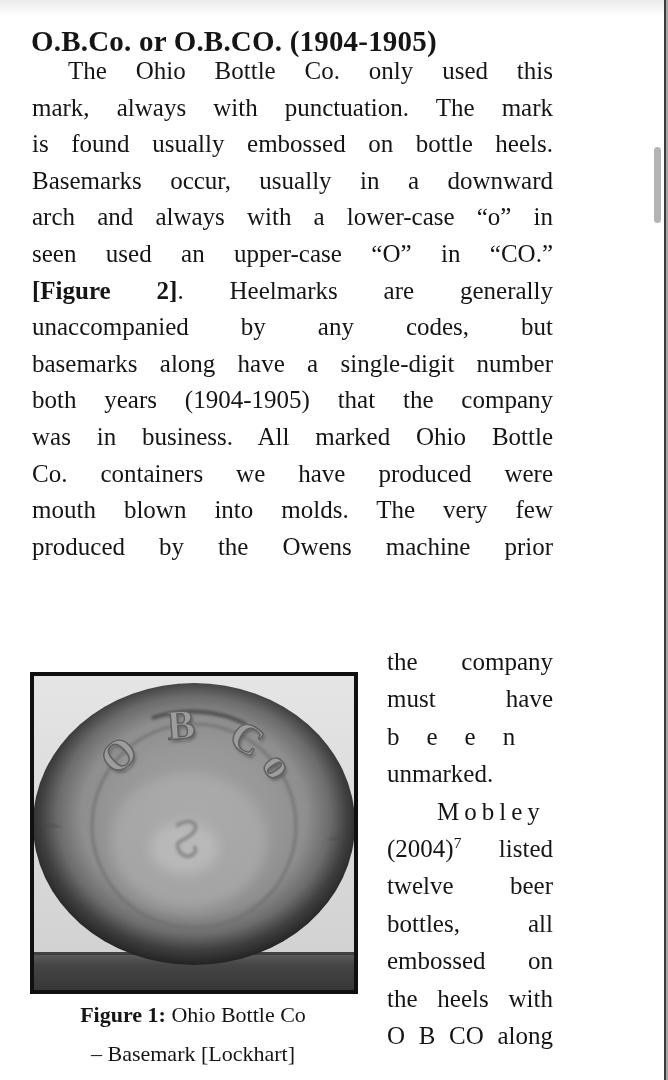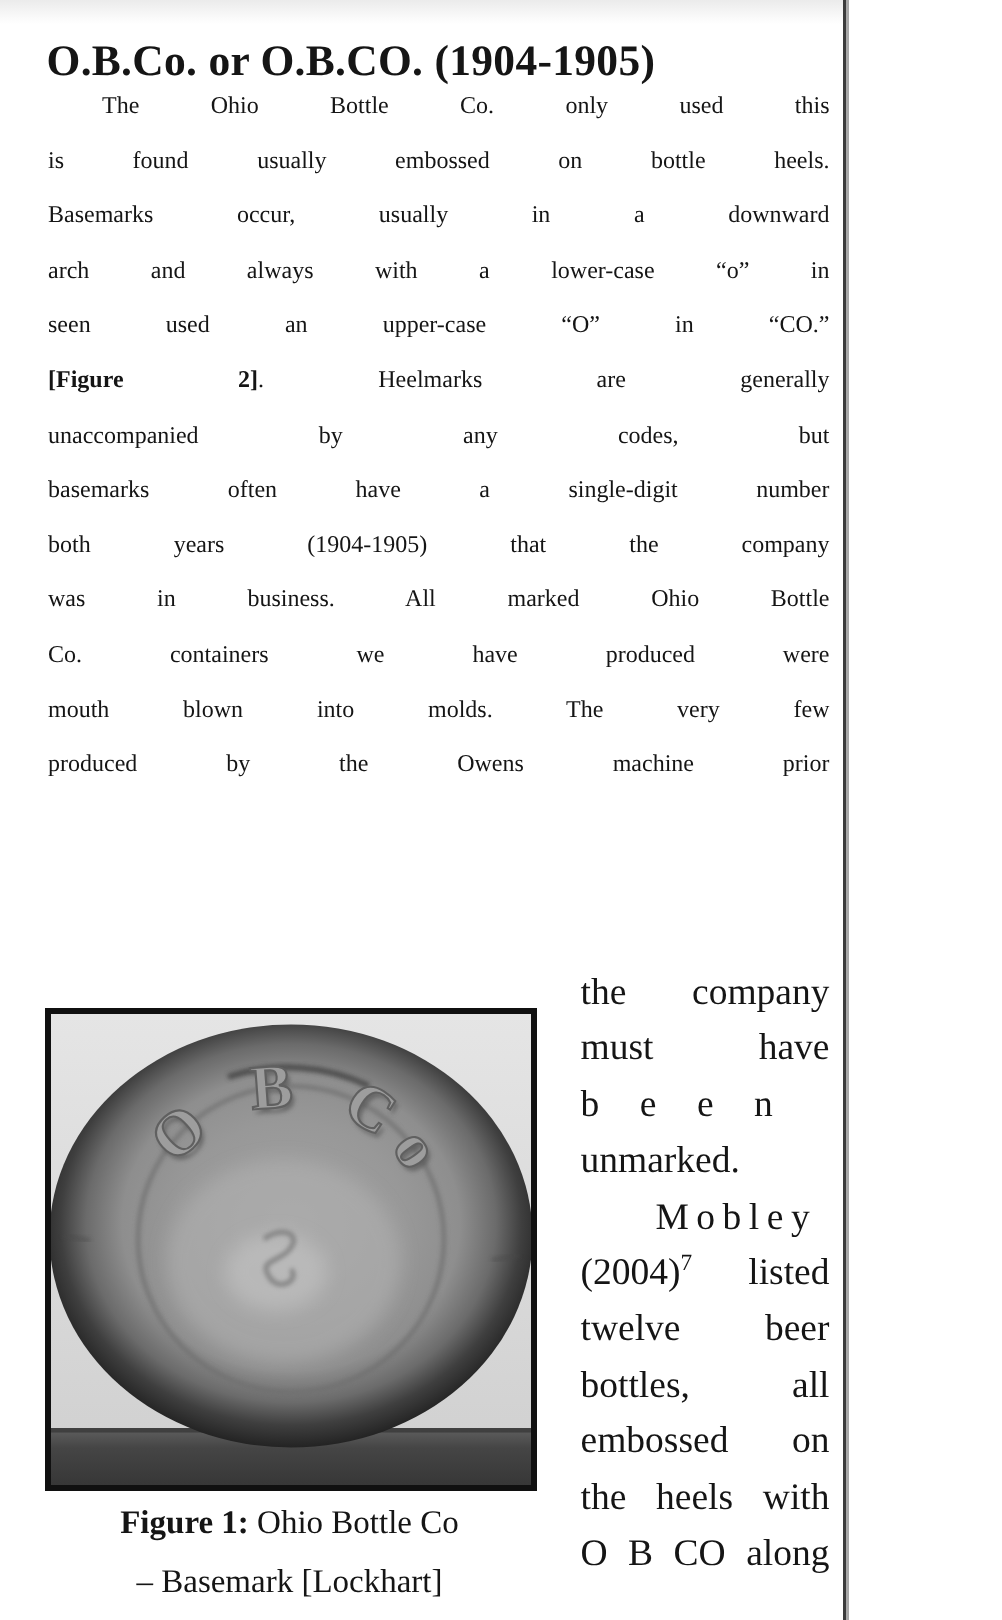--- a/index.html
+++ b/index.html
@@ -1,32 +1,32 @@
 <!DOCTYPE html>
 <html style="--text: #151515; --scrollbar-thumb: #b4b4b4; --edge-dark: #3c3c3c; --edge-light: #a8a8a8; --photo-border: #101010;"><head>
 <meta charset="utf-8">
 <style>
   html,body { margin:0; padding:0; background:#ffffff; }
   .page {
-    position:relative; width:566px; height:1080px; overflow:hidden;
+    position:relative; width:668px; height:1080px; overflow:hidden;
     background:#ffffff; color:var(--text,#151515);
     font-family:"Liberation Serif","DejaVu Serif",serif;
   }
   .top-fade { position:absolute; top:0; left:0; right:0; height:16px;
     background:linear-gradient(#ebebeb,#ffffff); }
   .right-edge { position:absolute; top:0; right:0; width:4px; height:1080px;
     background:linear-gradient(to right, var(--edge-dark,#3c3c3c) 0 50%, var(--edge-light,#a8a8a8) 50% 100%); }
   .scroll-thumb { position:absolute; left:654px; top:147px; width:7px; height:76px;
     border-radius:4px; background:var(--scrollbar-thumb,#b4b4b4); }
 
   .heading { position:absolute; left:31px; top:24px; width:540px;
     font-size:29px; font-weight:bold; line-height:34px; letter-spacing:0.2px; }
 
   .para { position:absolute; left:32px; top:53px; width:521px;
-    font-size:16px; word-spacing:-1px; }
+    font-size:25px; word-spacing:-1px; }
   .para .tline { height:36.6px; line-height:36.6px; }
 
   .wrapcol { position:absolute; left:387px; top:643px; width:166px;
     font-size:25px; word-spacing:-0.5px; }
   .wrapcol .tline { height:37.4px; line-height:37.4px; }
 
   .tline { text-align:justify; text-align-last:justify; overflow:hidden; white-space:normal; }
   .tline .b { font-weight:bold; }
   .tline sup { font-size:0.62em; vertical-align:super; line-height:0; }
   .indent { text-indent:36px; }
@@ -45,27 +45,28 @@
 <body>
 
 <div class="page">
 
   <div class="top-fade"></div>
 
   <div class="heading">O.B.Co. or O.B.CO. (1904-1905)</div>
 
   <div class="para" id="body-lines">
       <div class="tline indent"><span>The Ohio Bottle Co. only used this</span></div>
+      <div class="tline"><span>mark, always with punctuation.  The mark</span></div>
       <div class="tline"><span>is found usually embossed on bottle heels.</span></div>
       <div class="tline"><span>Basemarks occur, usually in a downward</span></div>
       <div class="tline"><span>arch and always with a lower-case “o” in</span></div>
       <div class="tline"><span>seen used an upper-case “O” in “CO.”</span></div>
       <div class="tline"><span class="b">[Figure 2]</span><span>.  Heelmarks are generally</span></div>
       <div class="tline"><span>unaccompanied by any codes, but</span></div>
-      <div class="tline"><span>basemarks often have a single-digit number</span></div>
+      <div class="tline"><span>basemarks along have a single-digit number</span></div>
       <div class="tline"><span>both years (1904-1905) that the company</span></div>
       <div class="tline"><span>was in business.  All marked Ohio Bottle</span></div>
       <div class="tline"><span>Co. containers we have produced were</span></div>
       <div class="tline"><span>mouth blown into molds.  The very few</span></div>
       <div class="tline"><span>produced by the Owens machine prior</span></div>
     </div>
 
   <div class="figure">
     <svg width="320" height="314" viewBox="0 0 320 314" aria-hidden="true">
       <defs>

